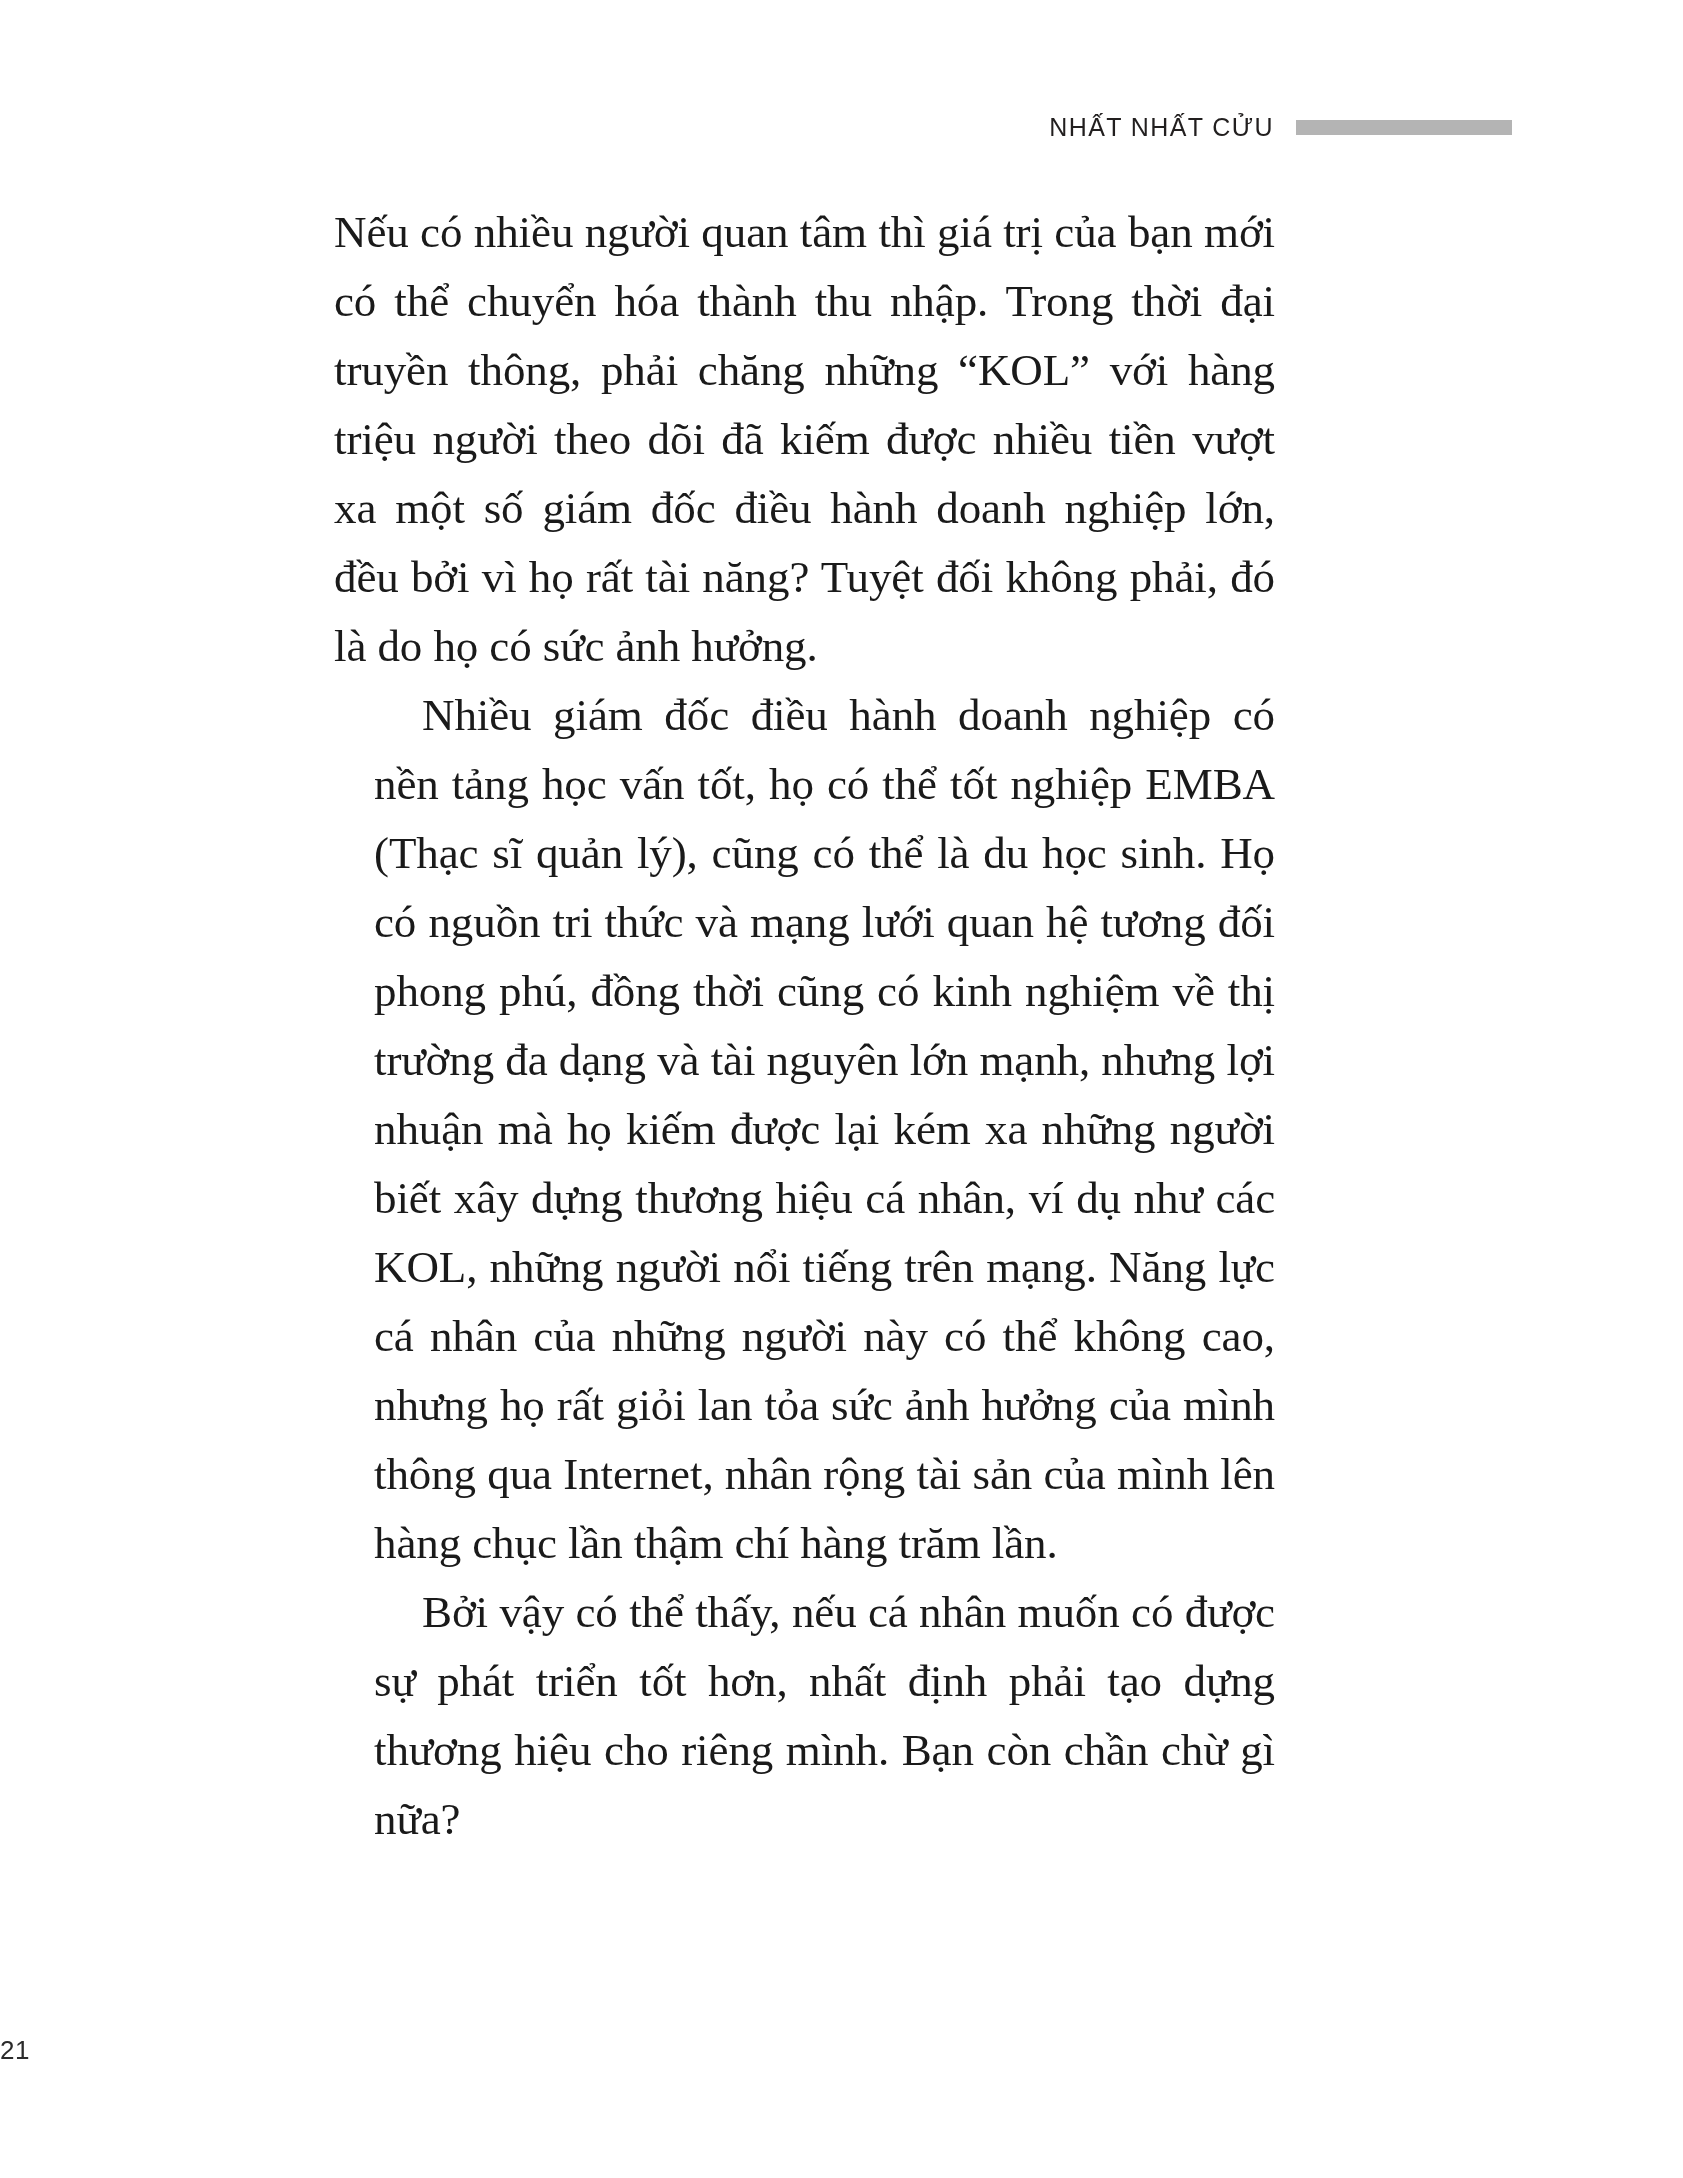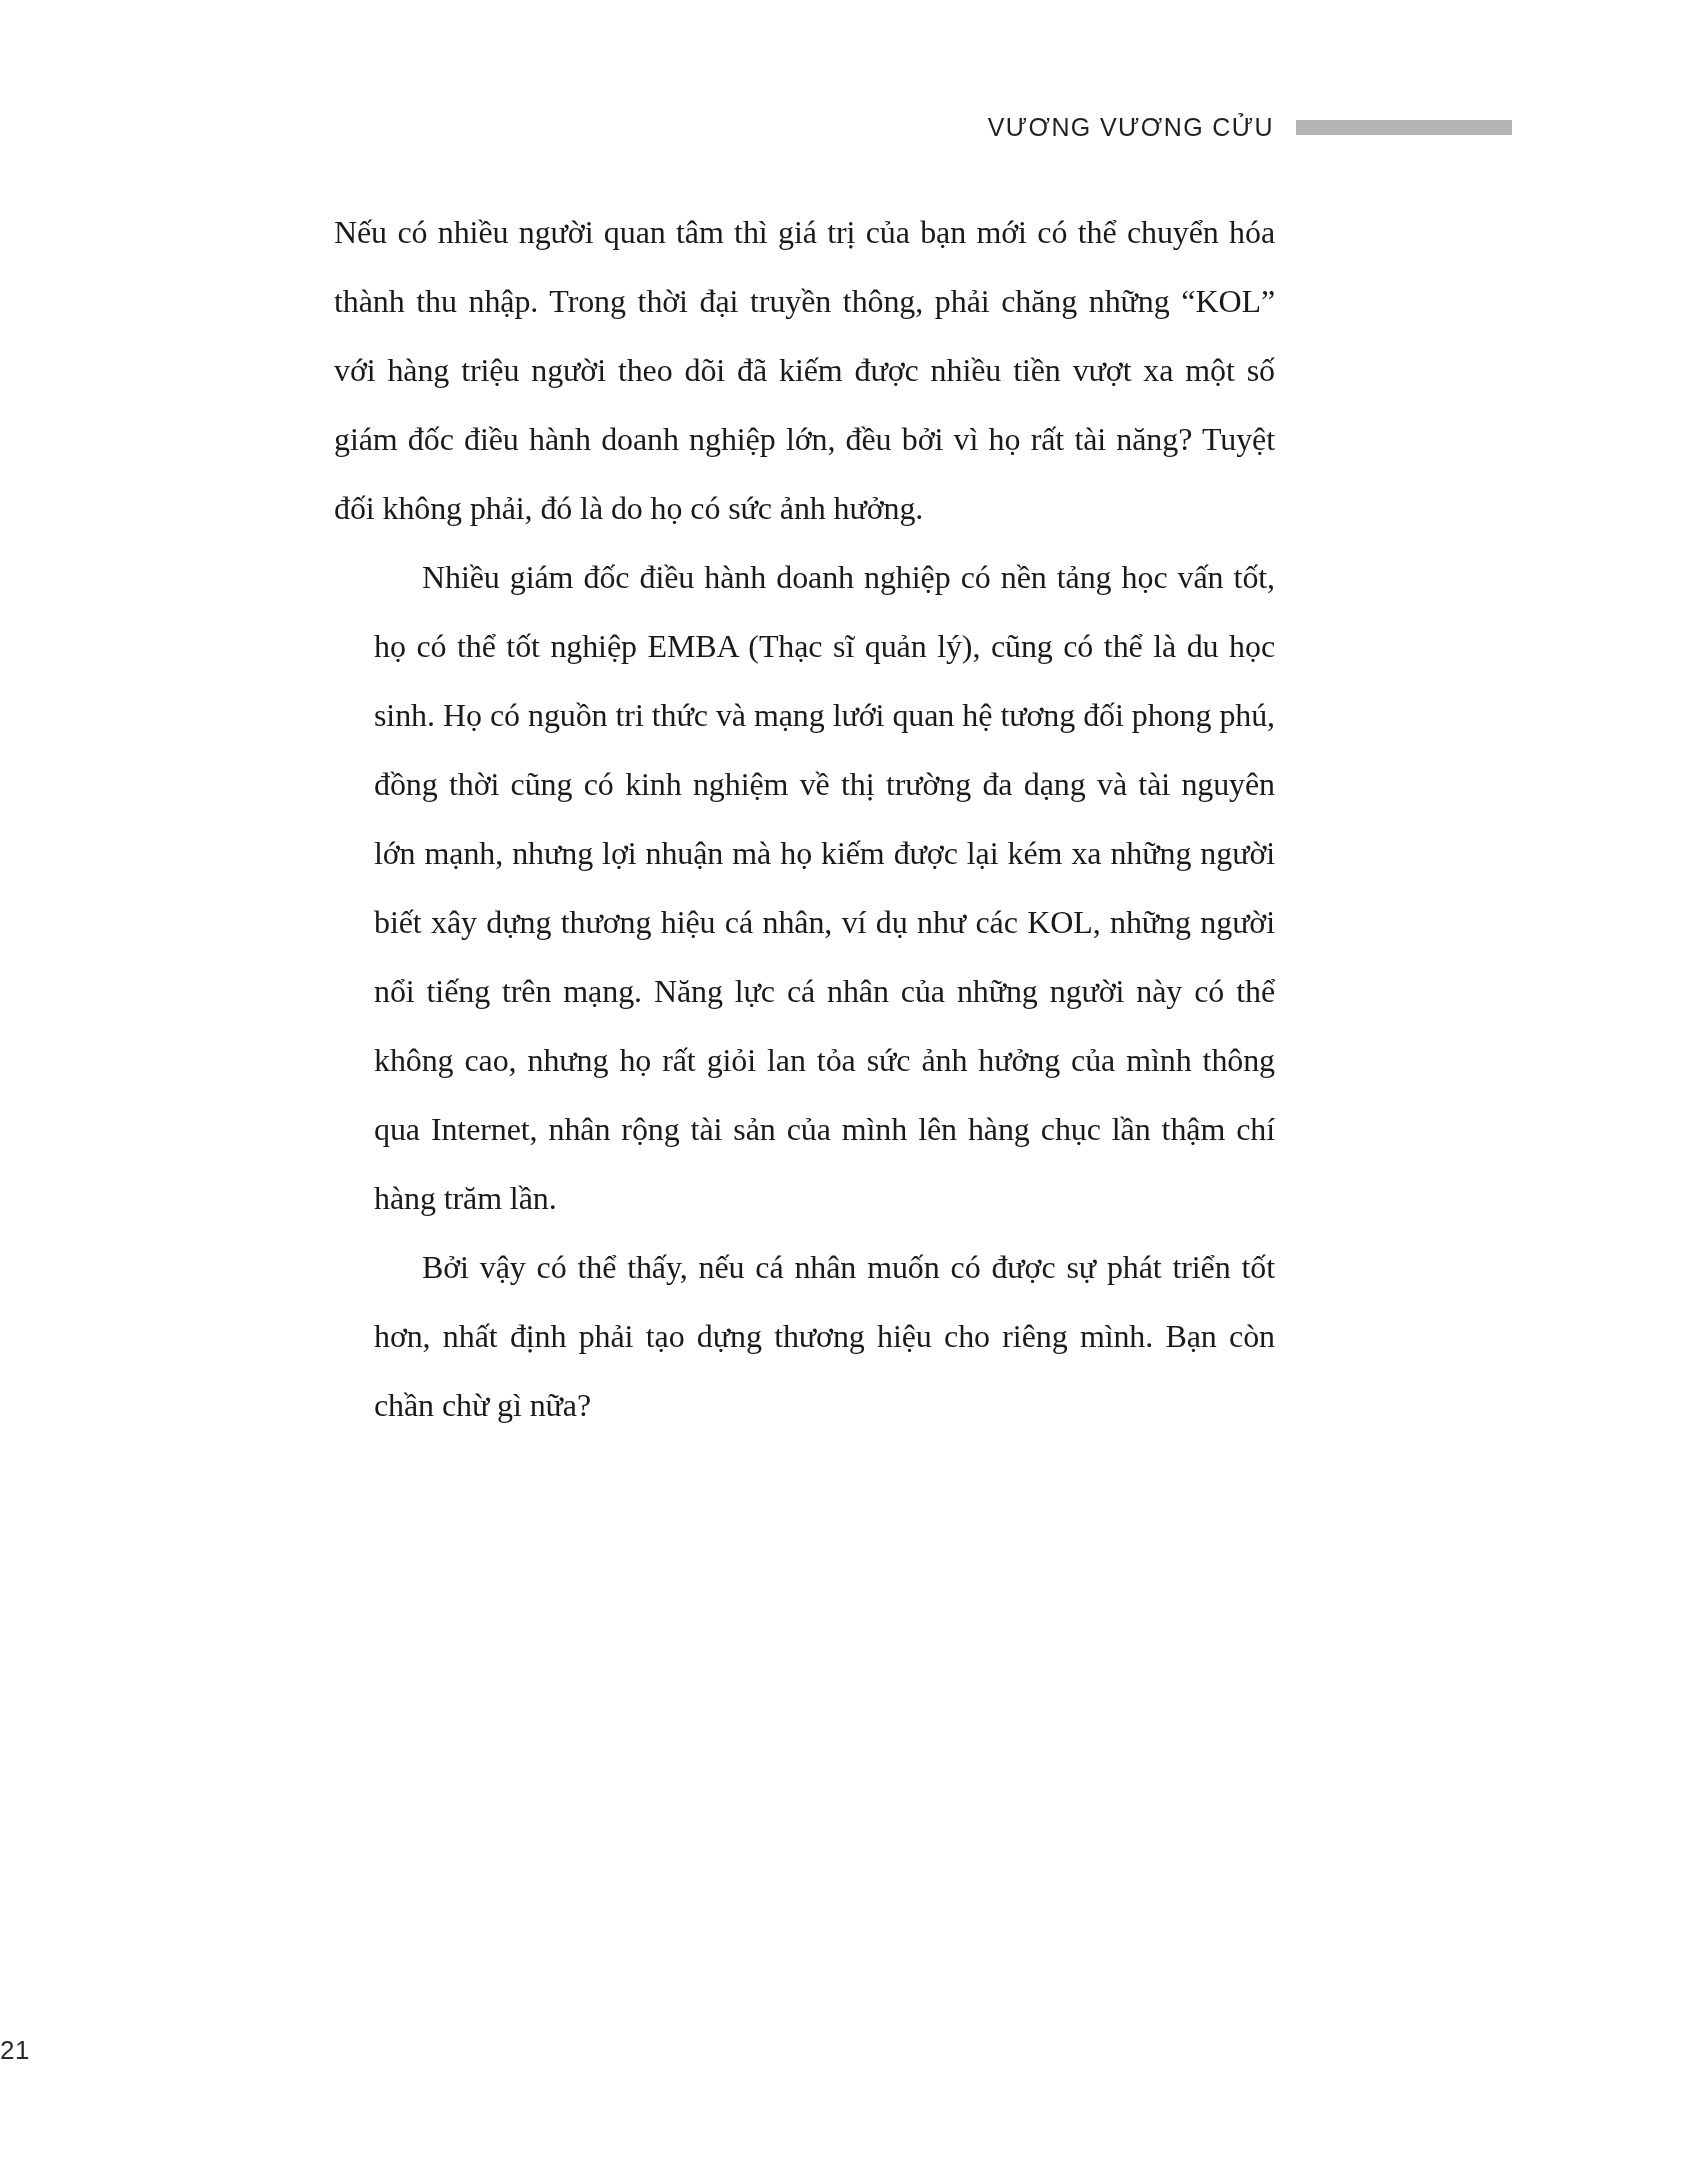--- a/index.html
+++ b/index.html
@@ -54,21 +54,21 @@
   .body-block {
     position: absolute;
     top: 198px;
     left: 334px;
     width: 941px;
   }
 
   .para {
     margin: 0;
     font-family: "Liberation Serif", serif;
-    font-size: 32px;
+    font-size: 45px;
     line-height: 69px;
     color: #1a1a1a;
     text-align: justify;
     text-justify: inter-word;
     -moz-text-align-last: left;
     text-align-last: left;
     font-stretch: semi-condensed;
     transform-origin: left top;
     letter-spacing: -0.1px;
   }
@@ -92,21 +92,21 @@
     color: #2b2b2b;
     letter-spacing: 0.5px;
   }
 </style>
 </head>
 <body>
 
 <div class="page">
 
   <div class="running-head">
-    <span class="running-head-title">VƯƠNG VƯƠNG CỬU</span>
+    <span class="running-head-title">NHẤT NHẤT CỬU</span>
     <span class="running-head-rule"></span>
   </div>
 
   <div class="body-block">
     <p class="para">Nếu có nhiều người quan tâm thì giá trị của bạn mới có thể chuyển hóa thành thu nhập. Trong thời đại truyền thông, phải chăng những “KOL” với hàng triệu người theo dõi đã kiếm được nhiều tiền vượt xa một số giám đốc điều hành doanh nghiệp lớn, đều bởi vì họ rất tài năng? Tuyệt đối không phải, đó là do họ có sức ảnh hưởng.</p>
     <p class="para indent">Nhiều giám đốc điều hành doanh nghiệp có nền tảng học vấn tốt, họ có thể tốt nghiệp EMBA (Thạc sĩ quản lý), cũng có thể là du học sinh. Họ có nguồn tri thức và mạng lưới quan hệ tương đối phong phú, đồng thời cũng có kinh nghiệm về thị trường đa dạng và tài nguyên lớn mạnh, nhưng lợi nhuận mà họ kiếm được lại kém xa những người biết xây dựng thương hiệu cá nhân, ví dụ như các KOL, những người nổi tiếng trên mạng. Năng lực cá nhân của những người này có thể không cao, nhưng họ rất giỏi lan tỏa sức ảnh hưởng của mình thông qua Internet, nhân rộng tài sản của mình lên hàng chục lần thậm chí hàng trăm lần.</p>
     <p class="para indent">Bởi vậy có thể thấy, nếu cá nhân muốn có được sự phát triển tốt hơn, nhất định phải tạo dựng thương hiệu cho riêng mình. Bạn còn chần chừ gì nữa?</p>
   </div>
 
   <div class="folio">21</div>

